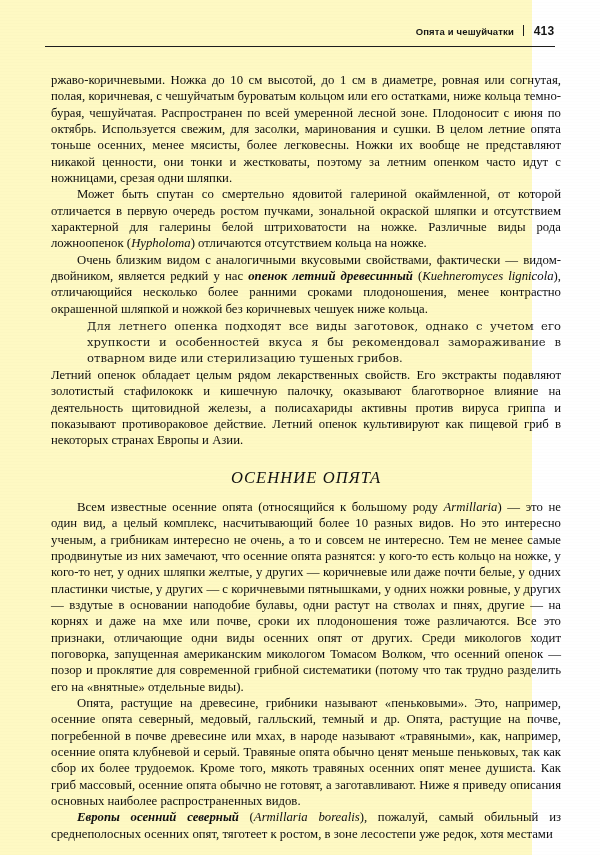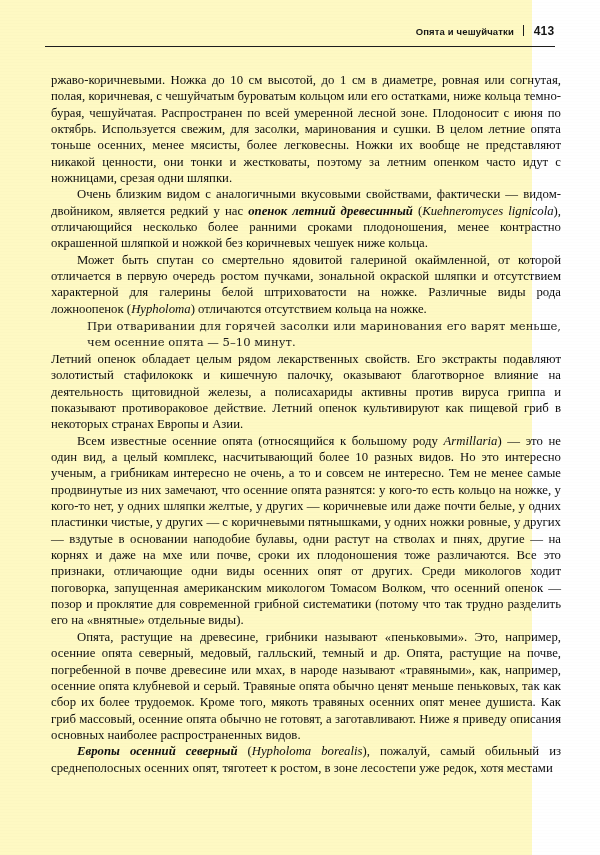--- a/index.html
+++ b/index.html
@@ -141,33 +141,34 @@
       <span class="header-sep"></span>
       <span class="header-page">413</span>
     </div>
   </div>
   <div class="header-rule"></div>
 
   <div class="content">
 
     <p class="no-indent">ржаво-коричневыми. Ножка до 10 см высотой, до 1 см в диаметре, ровная или согнутая, полая, коричневая, с чешуйчатым буроватым кольцом или его остатками, ниже кольца темно-бурая, чешуйчатая. Распространен по всей умеренной лесной зоне. Плодоносит с июня по октябрь. Используется свежим, для засолки, маринования и сушки. В целом летние опята тоньше осенних, менее мясисты, более легковесны. Ножки их вообще не представляют никакой ценности, они тонки и жестковаты, поэтому за летним опенком часто идут с ножницами, срезая одни шляпки.</p>
 
+    <p><span>Может быть спутан со смертельно ядовитой галериной окаймленной, от которой отличается в первую очередь ростом пучками, зональной окраской шляпки и отсутствием характерной для галерины белой штриховатости на ножке. Различные виды рода ложноопенок (</span><i>Hypholoma</i><span>) отличаются отсутствием кольца на ножке.</span></p>
+
     <p><span>Очень близким видом с аналогичными вкусовыми свойствами, фактически — видом-двойником, является редкий у нас </span><span class="bi">опенок летний древесинный</span><span> (</span><i>Kuehneromyces lignicola</i><span>), отличающийся несколько более ранними сроками плодоношения, менее контрастно окрашенной шляпкой и ножкой без коричневых чешуек ниже кольца.</span></p>
 
-    <p><span>Может быть спутан со смертельно ядовитой галериной окаймленной, от которой отличается в первую очередь ростом пучками, зональной окраской шляпки и отсутствием характерной для галерины белой штриховатости на ножке. Различные виды рода ложноопенок (</span><i>Hypholoma</i><span>) отличаются отсутствием кольца на ножке.</span></p>
-
     <div class="note-block">
-      <p>При отваривании для горячей засолки или маринования его варят меньше, чем осенние опята — 5–10 минут.</p>
+      <p>Для летнего опенка подходят все виды заготовок, однако с учетом его хрупкости и особенностей вкуса я бы рекомендовал замораживание в отварном виде или стерилизацию тушеных грибов.</p>
     </div>
 
     <p class="no-indent after-note">Летний опенок обладает целым рядом лекарственных свойств. Его экстракты подавляют золотистый стафилококк и кишечную палочку, оказывают благотворное влияние на деятельность щитовидной железы, а полисахариды активны против вируса гриппа и показывают противораковое действие. Летний опенок культивируют как пищевой гриб в некоторых странах Европы и Азии.</p>
 
+    <p class="section-heading">ОСЕННИЕ ОПЯТА</p>
 
     <p><span>Всем известные осенние опята (относящийся к большому роду </span><i>Armillaria</i><span>) — это не один вид, а целый комплекс, насчитывающий более 10 разных видов. Но это интересно ученым, а грибникам интересно не очень, а то и совсем не интересно. Тем не менее самые продвинутые из них замечают, что осенние опята разнятся: у кого-то есть кольцо на ножке, у кого-то нет, у одних шляпки желтые, у других — коричневые или даже почти белые, у одних пластинки чистые, у других — с коричневыми пятнышками, у одних ножки ровные, у других — вздутые в основании наподобие булавы, одни растут на стволах и пнях, другие — на корнях и даже на мхе или почве, сроки их плодоношения тоже различаются. Все это признаки, отличающие одни виды осенних опят от других. Среди микологов ходит поговорка, запущенная американским микологом Томасом Волком, что осенний опенок — позор и проклятие для современной грибной систематики (потому что так трудно разделить его на «внятные» отдельные виды).</span></p>
 
     <p>Опята, растущие на древесине, грибники называют «пеньковыми». Это, например, осенние опята северный, медовый, галльский, темный и др. Опята, растущие на почве, погребенной в почве древесине или мхах, в народе называют «травяными», как, например, осенние опята клубневой и серый. Травяные опята обычно ценят меньше пеньковых, так как сбор их более трудоемок. Кроме того, мякоть травяных осенних опят менее душиста. Как гриб массовый, осенние опята обычно не готовят, а заготавливают. Ниже я приведу описания основных наиболее распространенных видов.</p>
 
-    <p><span class="bi">Европы осенний северный</span><span> (</span><i>Hypholoma borealis</i><span>), пожалуй, самый обильный из среднеполосных осенних опят, тяготеет к ростом, в зоне лесостепи уже редок, хотя местами</span></p>
+    <p><span class="bi">Европы осенний северный</span><span> (</span><i>Armillaria borealis</i><span>), пожалуй, самый обильный из среднеполосных осенних опят, тяготеет к ростом, в зоне лесостепи уже редок, хотя местами</span></p>
 
   </div>
 
   <div class="scan-noise"></div>
 </div>
 
 </body></html>

